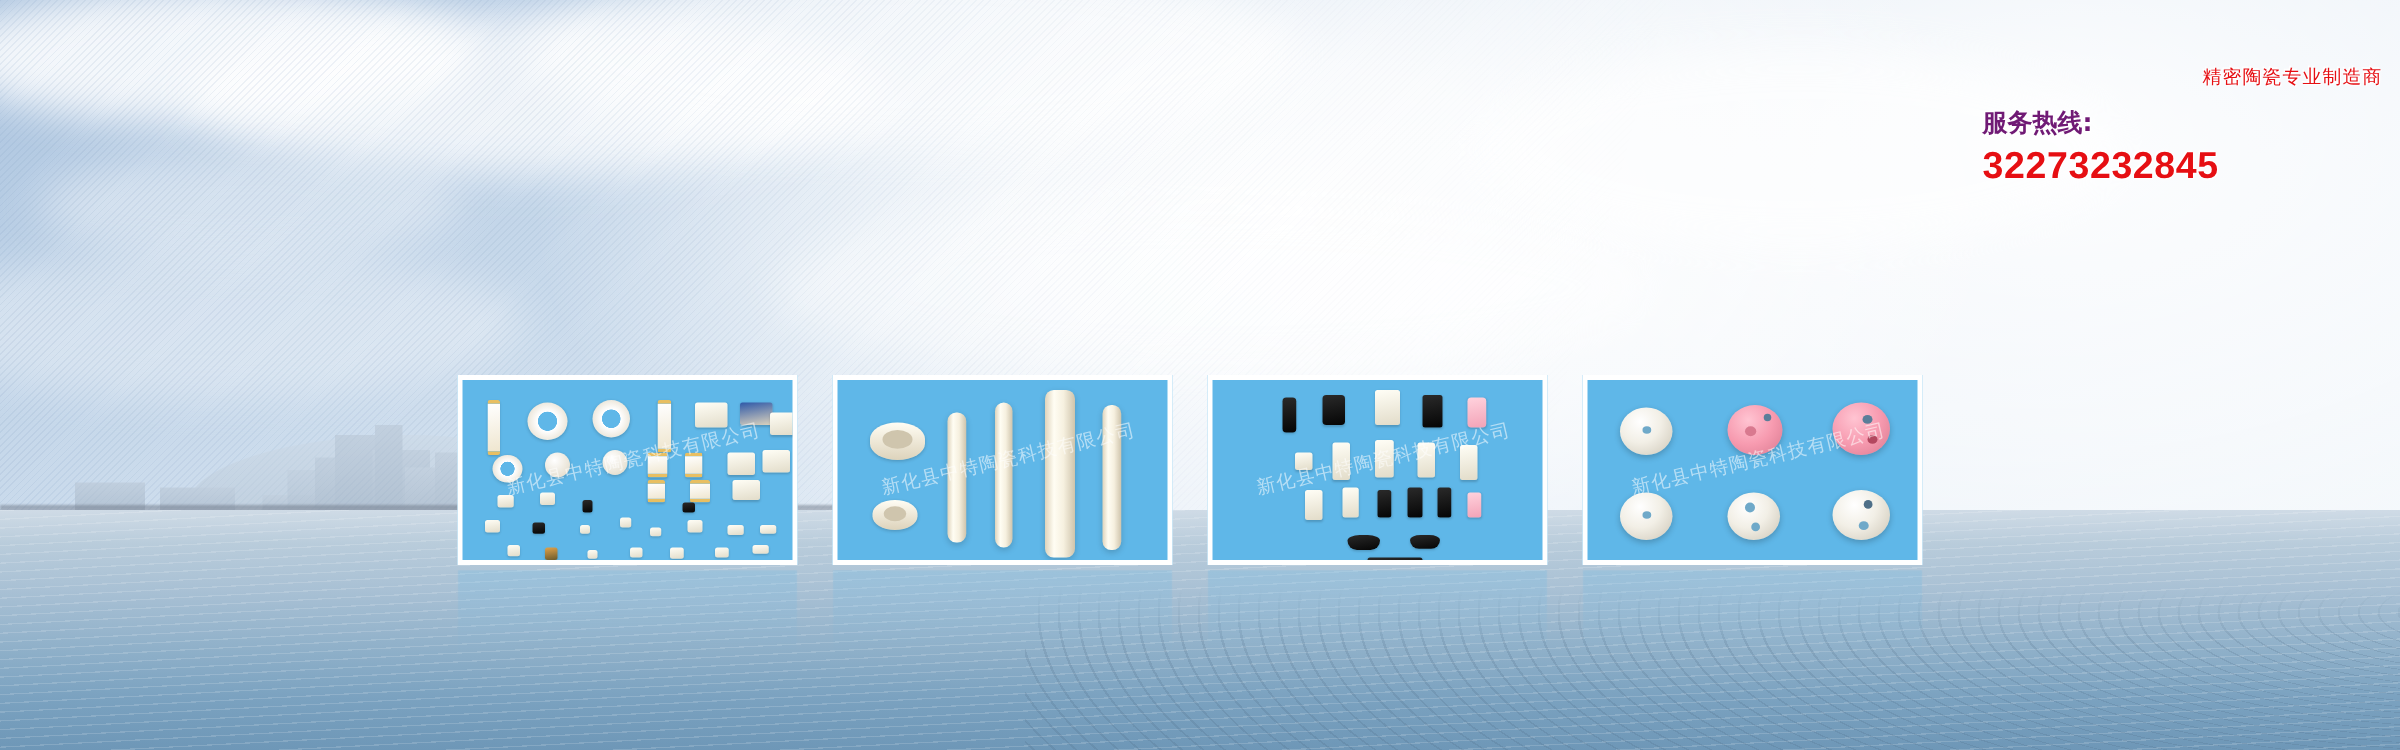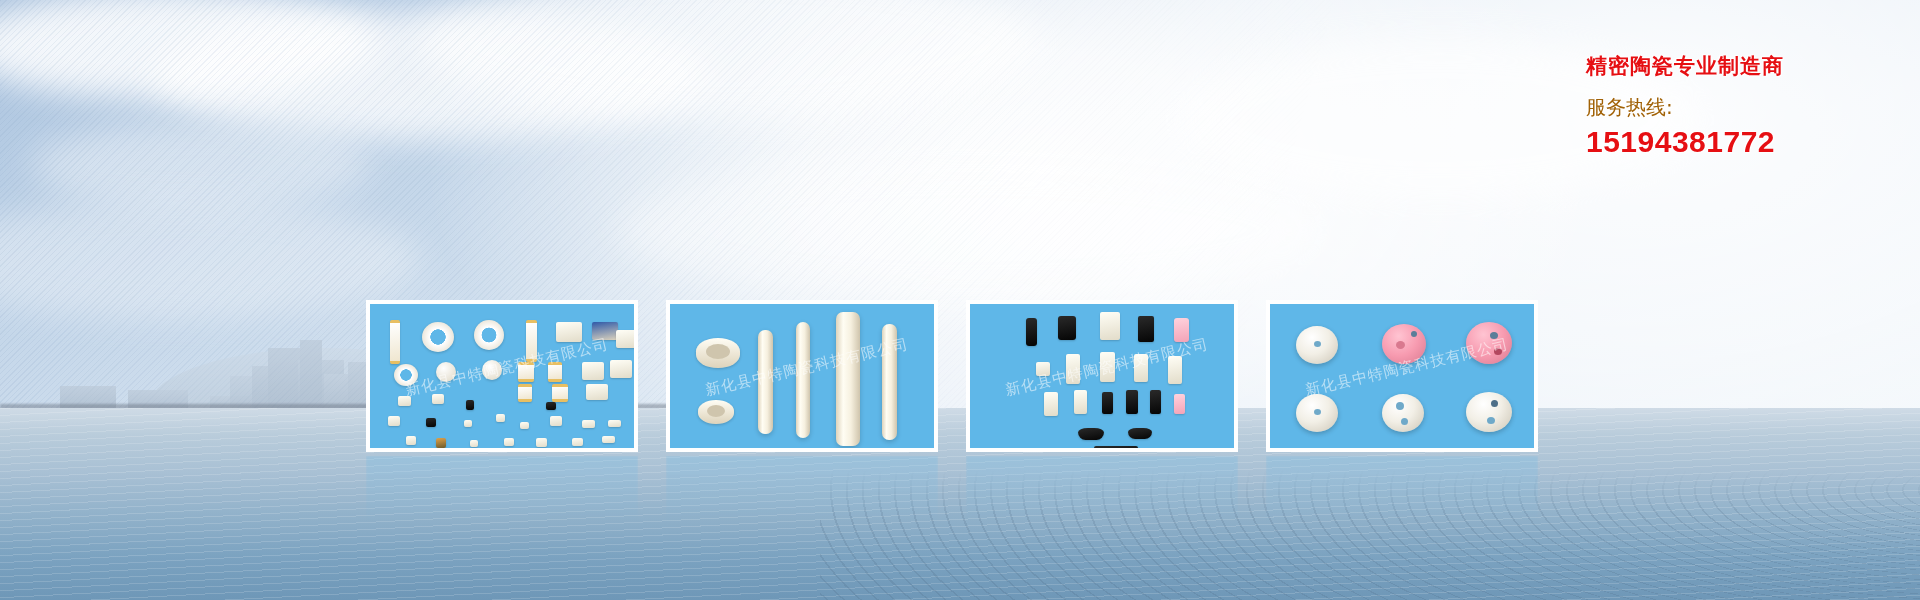--- a/index.html
+++ b/index.html
@@ -97,27 +97,27 @@
     position:absolute;left:0;top:62px;width:620px;text-align:center;
     font-family:"Liberation Sans",sans-serif;
     font-size:20px;font-weight:bold;color:#1a1a1a;letter-spacing:.3px;
     white-space:nowrap;
   }
 
   
   .contact{position:absolute;left:1586px;top:52px;width:320px;}
   .contact .tag{
     font-family:"DejaVu Sans","Liberation Sans",sans-serif;
-    font-size:21px;font-weight:bold;color:#e60f13;letter-spacing:1px;
+    font-size:15px;font-weight:normal;color:#e60f13;letter-spacing:1px;
     text-shadow:0 0 3px #fff,0 0 6px #fff,1px 1px 0 #fff,-1px -1px 0 #fff;
-    white-space:nowrap;margin-bottom:14px;
+    white-space:nowrap;margin-bottom:14px;text-align:right;
   }
   .contact .hot{
     font-family:"DejaVu Sans","Liberation Sans",sans-serif;
-    font-size:20px;font-weight:normal;color:#a16207;
+    font-size:20px;font-weight:bold;color:#701a75;
     text-shadow:0 0 3px #fff,0 0 6px #fff,1px 1px 0 #fff,-1px -1px 0 #fff;
     white-space:nowrap;margin-bottom:4px;
   }
   .contact .tel{
     font-family:"Liberation Sans",sans-serif;
     font-size:30px;font-weight:bold;color:#e60f13;letter-spacing:.5px;
     text-shadow:0 0 3px #fff,0 0 6px #fff,1px 1px 0 #fff,-1px -1px 0 #fff;
     white-space:nowrap;
   }
 
@@ -201,21 +201,21 @@
 
   <div class="ground"></div>
   <div class="ground-streaks"></div>
   <div class="ground-sheen"></div>
   <div class="ripples"></div>
 
 
   <div class="contact">
     <div class="tag">精密陶瓷专业制造商</div>
     <div class="hot">服务热线:</div>
-    <div class="tel">15194381772</div>
+    <div class="tel">32273232845</div>
   </div>
 
   <div class="panels">
 
     <div class="reflect r0"></div>
     <div class="reflect r1"></div>
     <div class="reflect r2"></div>
     <div class="reflect r3"></div>
 
     <div class="panel p0">

